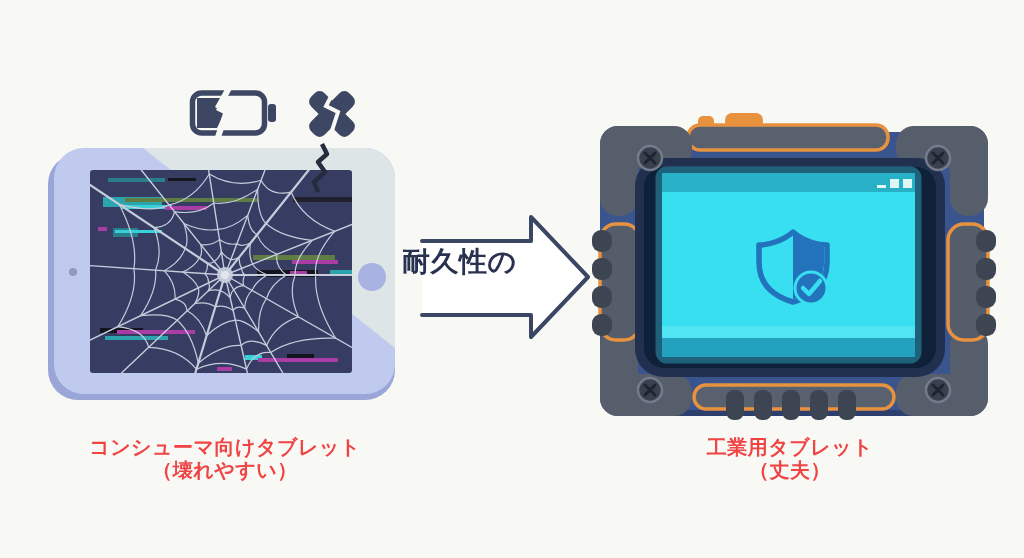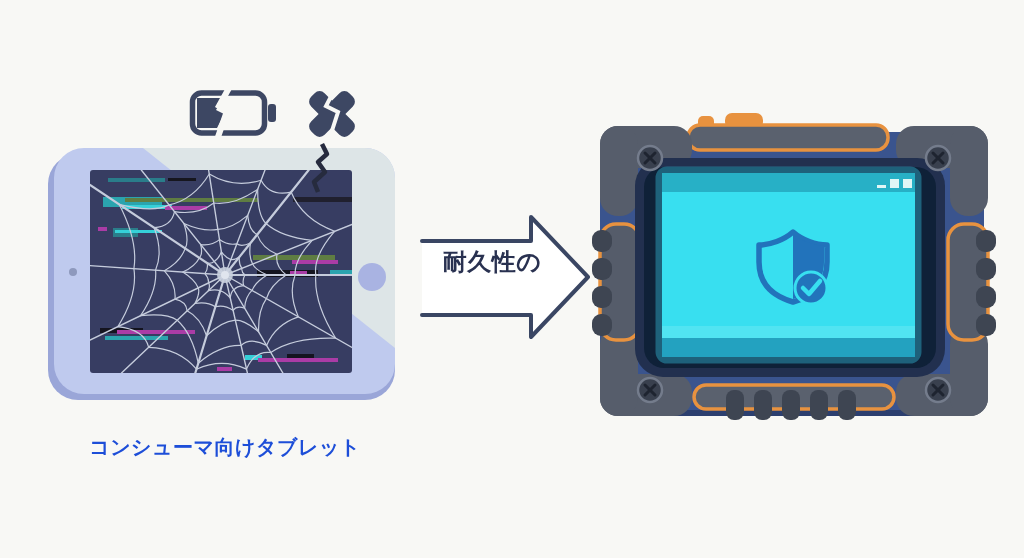--- a/index.html
+++ b/index.html
@@ -15,29 +15,29 @@
     margin:0;
   }
   .abs{position:absolute;}
   svg{display:block;overflow:visible;}
   .caption{
     position:absolute;
     text-align:center;
     font-size:20px;
     font-weight:600;
     line-height:23px;
-    color:#1d4ed8;
+    color:#ef4444;
     letter-spacing:0.5px;
     white-space:nowrap;
   }
   .arrow-label{
     position:absolute;
     left:402px;top:250px;width:180px;
-    text-align:center;
-    font-size:24px;
+    text-align:left;
+    font-size:28px;
     font-weight:600;
     line-height:24px;
     color:#293150;
     letter-spacing:0.5px;
     white-space:nowrap;
   }
 </style>
 </head>
 <body>
 
@@ -234,15 +234,20 @@
           <g stroke="#1e2430" stroke-width="3" stroke-linecap="round">
             <line x1="-5" y1="-5" x2="5" y2="5"></line>
             <line x1="-5" y1="5" x2="5" y2="-5"></line>
           </g>
         </g>
     </g>
   </svg>
 
   <div class="caption" style="left:65px;top:436px;width:320px">
     <div>コンシューマ向けタブレット</div>
+    <div>（壊れやすい）</div>
   </div>
+  <div class="caption" style="left:640px;top:436px;width:300px">
+    <div>工業用タブレット</div>
+    <div>（丈夫）</div>
+  </div>
 
 </div>
 
 </body></html>

